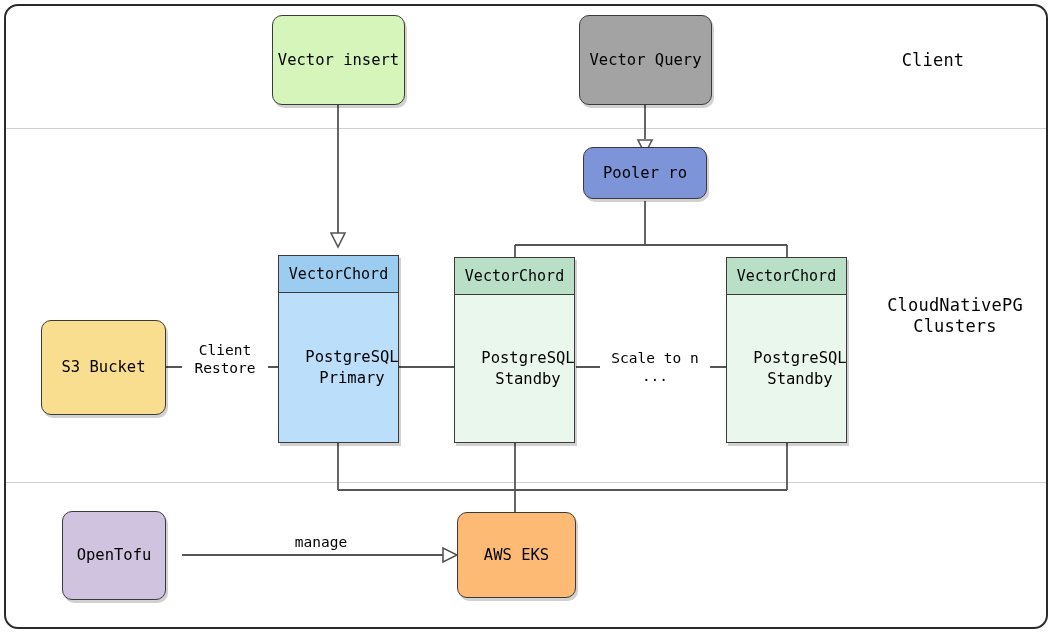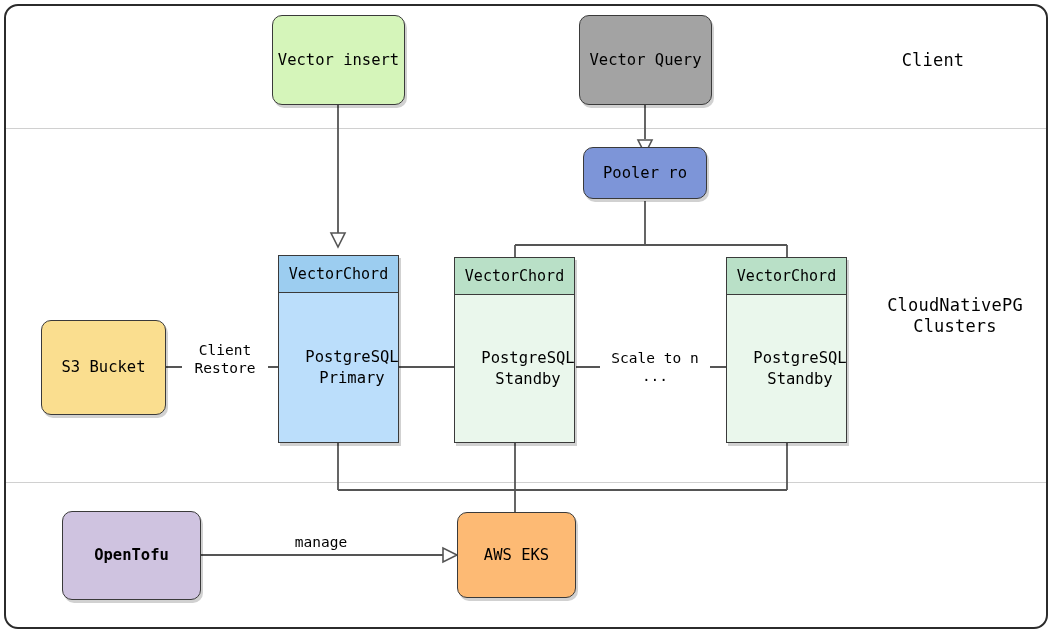--- a/index.html
+++ b/index.html
@@ -173,21 +173,21 @@
     <div class="body">PostgreSQL
 Standby</div>
   </div>
 
   <div class="dbnode" style="left:726px; top:257px; width:121px; height:186px; background:#eaf7ec;">
     <div class="hdr" style="background:#b9e0c7;">VectorChord</div>
     <div class="body">PostgreSQL
 Standby</div>
   </div>
 
-  <div class="node" style="left:62px; top:511px; width:139px; height:89px; background:#cfc3e0;font-weight:bold;">OpenTofu</div>
+  <div class="node" style="left:62px; top:511px; width:104px; height:89px; background:#cfc3e0;">OpenTofu</div>
 
   <div class="node" style="left:457px; top:512px; width:119px; height:86px; background:#fdba74;">AWS EKS</div>
 
   <div class="edge-label" style="left:182px; top:341px; width:82px;">Client
 Restore</div>
 
   <div class="edge-label" style="left:600px; top:349px; width:106px;">Scale to n
 ...</div>
 
   <div class="edge-label" style="left:284px; top:533px; width:70px;">manage</div>

